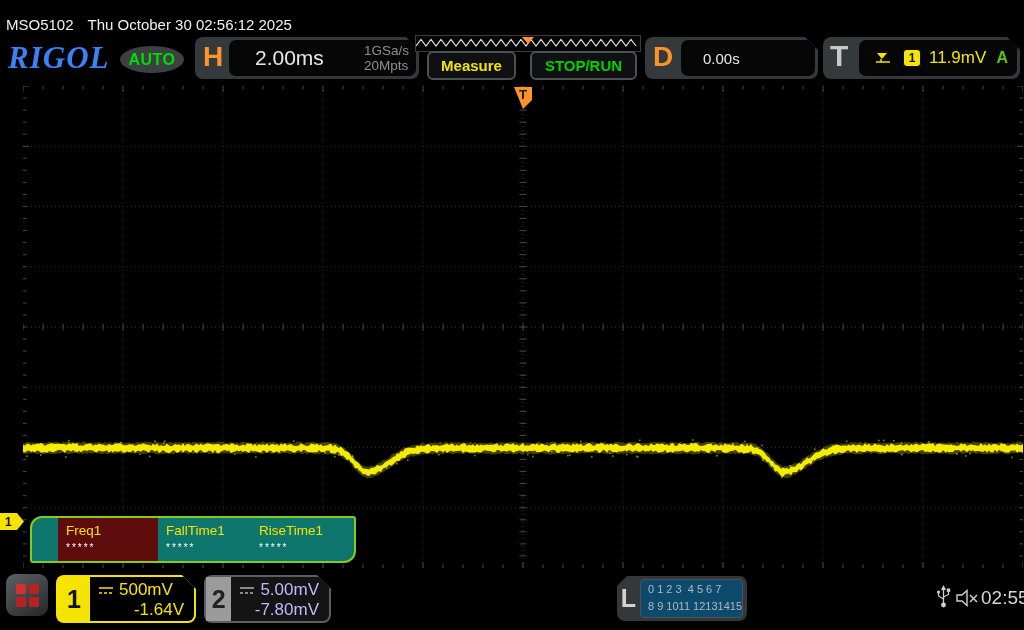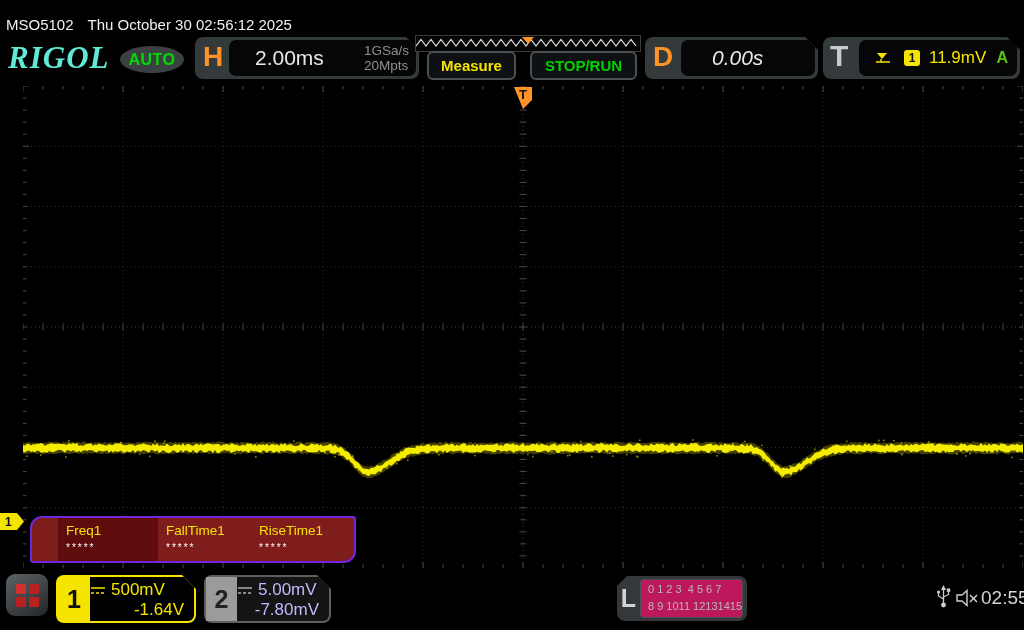--- a/index.html
+++ b/index.html
@@ -4,37 +4,37 @@
 <style>
   html,body{margin:0;padding:0;background:#000;}
   .screen{position:relative;width:1024px;height:630px;background:#000;overflow:hidden;
           font-family:"Liberation Sans",sans-serif;}
 
   
   .titlebar{position:absolute;left:6px;top:16px;color:#f0f0f0;font-size:15px;}
   .titlebar .dt{margin-left:14px;}
 
   
-  .logo{position:absolute;left:8px;top:40px;color:#5eead4;font-family:"Liberation Serif",serif;
+  .logo{position:absolute;left:8px;top:40px;color:#3b82f6;font-family:"Liberation Serif",serif;
         font-weight:bold;font-style:italic;font-size:31px;letter-spacing:1px;}
   .auto-badge{position:absolute;left:120px;top:46px;width:64px;height:27px;background:#3b4043;
         border-radius:50%;display:flex;align-items:center;justify-content:center;
         color:#00dc00;font-weight:bold;font-size:16px;letter-spacing:.5px;}
   .hdr-box{position:absolute;top:37px;height:42px;background:#34393c;border-radius:8px;
         clip-path:polygon(0 0,calc(100% - 13px) 0,100% 13px,100% 100%,0 100%);}
   .hdr-box .inner{position:absolute;top:3px;bottom:3px;right:3px;background:#060606;
         border-radius:7px;display:flex;align-items:center;}
   .hdr-letter{position:absolute;left:8px;top:4px;font-size:28px;font-weight:bold;color:#ff9328;}
   .h-box{left:195px;width:224px;}
   .h-box .inner{left:34px;}
   .tb-value{color:#e8e8e8;font-size:21px;margin-left:26px;}
   .rates{margin-left:auto;margin-right:7px;color:#8f8f8f;font-size:13.5px;line-height:15px;}
   .d-box{left:645px;width:173px;}
   .d-box .inner{left:36px;}
-  .d-value{color:#e8e8e8;font-size:21px;margin-left:31px;font-style:italic;}
+  .d-value{color:#e8e8e8;font-size:15px;margin-left:22px;}
   .t-box{left:823px;width:197px;}
   .t-box .inner{left:36px;}
   .t-letter{position:absolute;left:7px;top:2px;font-size:30px;font-weight:bold;color:#c9c9c9;}
   .trig-src{background:#f5e400;color:#111;font-weight:bold;font-size:12px;width:16px;height:16px;
         border-radius:3px;display:flex;align-items:center;justify-content:center;margin-left:12px;}
   .trig-lvl{color:#f5e400;font-size:17px;margin-left:9px;}
   .trig-mode{color:#55c514;font-size:16px;font-weight:bold;margin-left:auto;margin-right:9px;}
 
   .zigzag{position:absolute;left:415px;top:35px;width:224px;height:15px;background:#050505;
         border:1px solid #3c3c3c;}
@@ -50,22 +50,22 @@
   
   .grat{position:absolute;left:23px;top:86px;width:1000px;height:482px;background:#000;}
 
   
   .ch1-marker{position:absolute;left:0;top:513px;width:24px;height:17px;background:#f5e400;
         clip-path:polygon(0 0,17px 0,100% 50%,17px 100%,0 100%);
         color:#111;font-size:12px;font-weight:bold;display:flex;align-items:center;
         justify-content:flex-start;padding-left:5px;box-sizing:border-box;z-index:6;}
 
   
-  .meas-panel{position:absolute;left:30px;top:516px;width:326px;height:47px;background:#7f1d1d;
-        border:2px solid #6d28d9;border-radius:12px 3px 12px 3px;box-sizing:border-box;z-index:5;}
+  .meas-panel{position:absolute;left:30px;top:516px;width:326px;height:47px;background:#0f766e;
+        border:2px solid #84cc16;border-radius:12px 3px 12px 3px;box-sizing:border-box;z-index:5;}
   .meas-cell{position:absolute;top:0;bottom:0;padding:5px 0 0 8px;box-sizing:border-box;}
   .meas-cell.hl{background:#5e0c0c;}
   .meas-name{color:#f5e400;font-size:13.5px;}
   .meas-val{color:#ffffff;font-size:10px;letter-spacing:2px;margin-top:4px;}
 
   
   .grid-btn{position:absolute;left:6px;top:574px;width:42px;height:42px;border-radius:9px;
         background:linear-gradient(145deg,#5d6266,#232729);display:flex;align-items:center;
         justify-content:center;}
   .grid-btn .sq{display:grid;grid-template-columns:10px 10px;grid-template-rows:10px 10px;gap:3px;}
@@ -78,29 +78,29 @@
   .ch1-block{left:56px;width:140px;background:#f5e400;}
   .ch1-block .ch-inner{background:#000;}
   .ch1-block .tab{width:32px;background:#f5e400;color:#111;}
   .ch1-block .vals{color:#f5e400;}
   .ch2-block{left:204px;width:127px;background:#5f5f5f;}
   .ch2-block .ch-inner{background:#141414;}
   .ch2-block .tab{width:31px;background:#9b9b9b;color:#222;}
   .ch2-block .vals{color:#c4b5fd;}
   .ch-block .tab{display:flex;align-items:center;justify-content:center;
         font-size:25px;font-weight:bold;}
-  .ch-block .vals{flex:1;padding:3px 10px 3px 0;font-size:17px;line-height:20px;}
+  .ch-block .vals{flex:1;padding:3px 10px 3px 8px;font-size:17px;line-height:20px;}
   .ch-block .row1{display:flex;align-items:center;gap:5px;}
   .ch-block .row2{text-align:right;}
 
   .logic-block{position:absolute;left:617px;top:576px;width:130px;height:45px;background:#34383b;
         border-radius:8px;clip-path:polygon(10px 0,100% 0,100% 100%,0 100%,0 10px);display:flex;}
   .logic-block .tab{width:29px;display:flex;align-items:center;justify-content:center;
         color:#d2d2d2;font-size:25px;font-weight:bold;}
-  .logic-digits{flex:1;margin:3px 4px 3px 0;background:#be185d;border:1px solid #4e5254;
+  .logic-digits{flex:1;margin:3px 4px 3px 0;background:#0c4a6e;border:1px solid #4e5254;
         border-radius:4px;color:#b7b7b7;font-size:11px;line-height:17px;padding:1px 0 0 7px;}
   .pre{white-space:pre;}
 
   .sys-icon{position:absolute;}
   .clock{position:absolute;left:981px;top:587px;color:#d6d6d6;font-size:19px;}
 
   svg{display:block;}
 </style>
 </head>
 <body>

